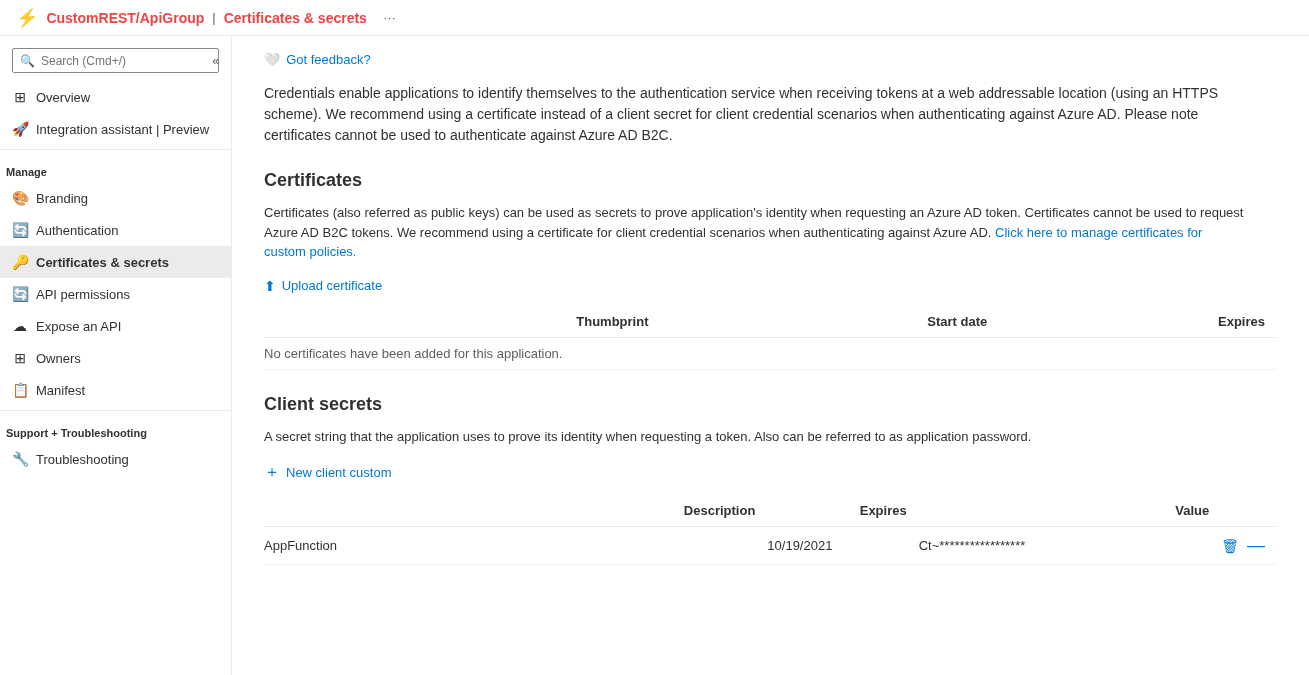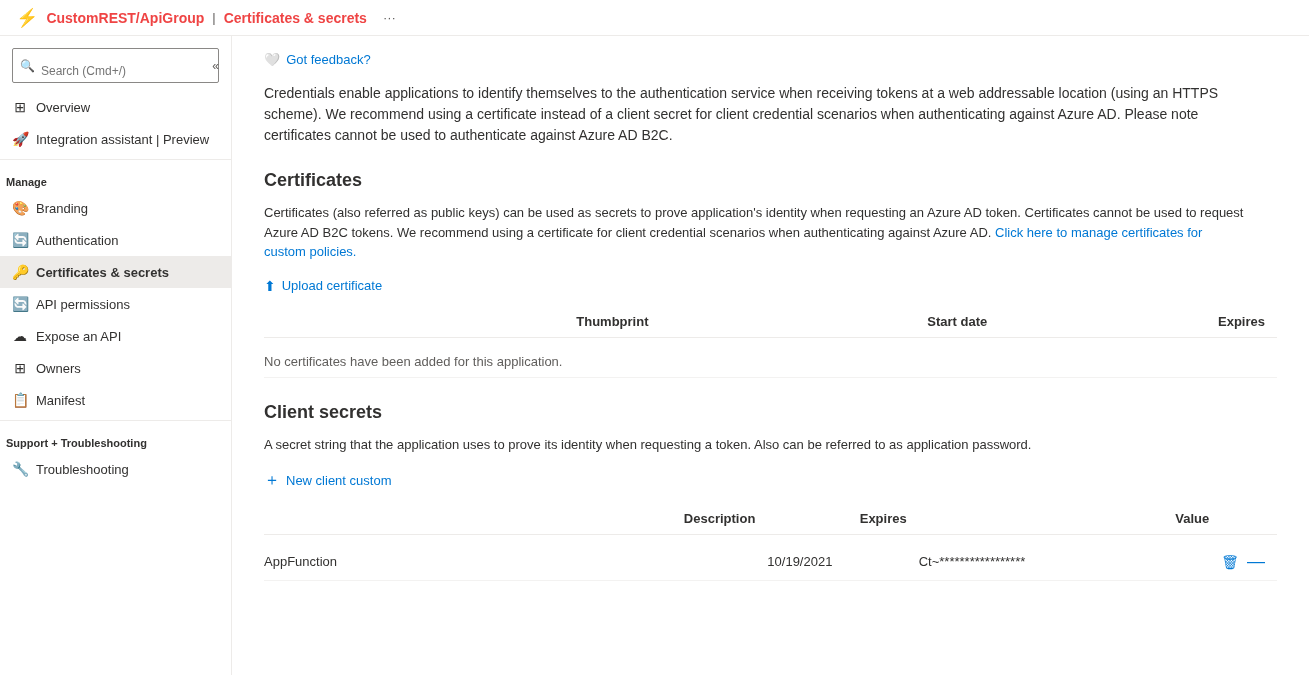--- a/index.html
+++ b/index.html
@@ -49,21 +49,21 @@
       display: flex;
       align-items: center;
       gap: 8px;
       position: relative;
     }
     
     .sidebar-search input {
       width: 100%;
       border: 1px solid #8a8886;
       border-radius: 2px;
-      padding: 15px 8px 4px 28px;
+      padding: 5px 8px 4px 28px;
       font-size: 12px;
       outline: none;
       color: #605e5c;
     }
     
     .sidebar-search .search-icon {
       position: absolute;
       left: 20px;
       color: #605e5c;
       font-size: 12px;
@@ -189,21 +189,21 @@
     .data-table th {
       text-align: right;
       padding: 8px 12px 8px 0;
       font-size: 13px;
       font-weight: 600;
       color: #323130;
       border-bottom: 1px solid #edebe9;
     }
     
     .data-table td {
-      padding: 16px 12px 8px 0;
+      padding: 8px 12px 8px 0;
       font-size: 13px;
       color: #323130;
       border-bottom: 1px solid #f3f2f1;
     }
     
     .empty-row td {
       color: #605e5c;
       font-style: normal;
     }
     

